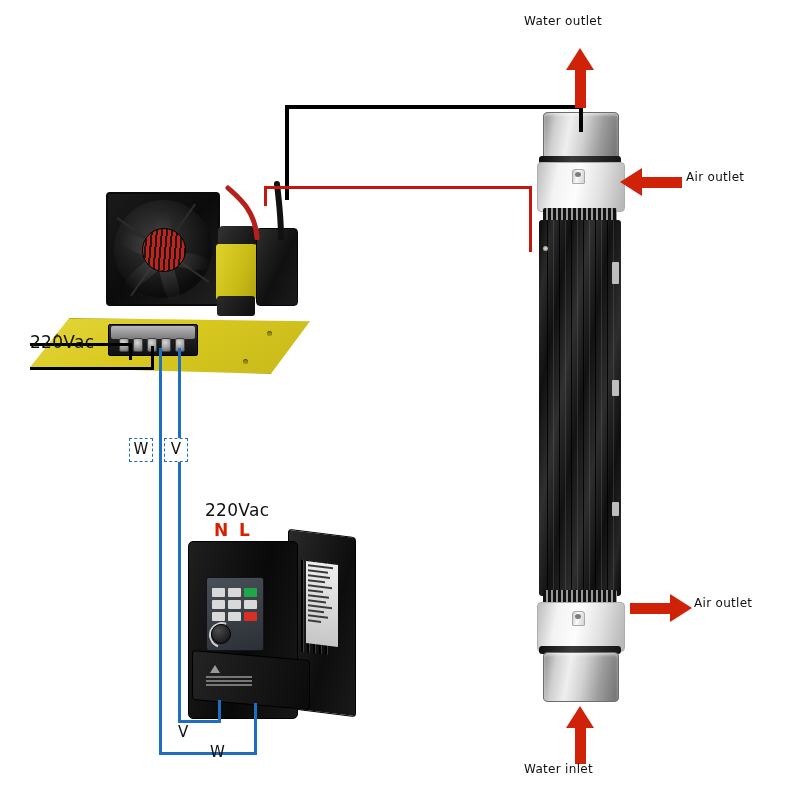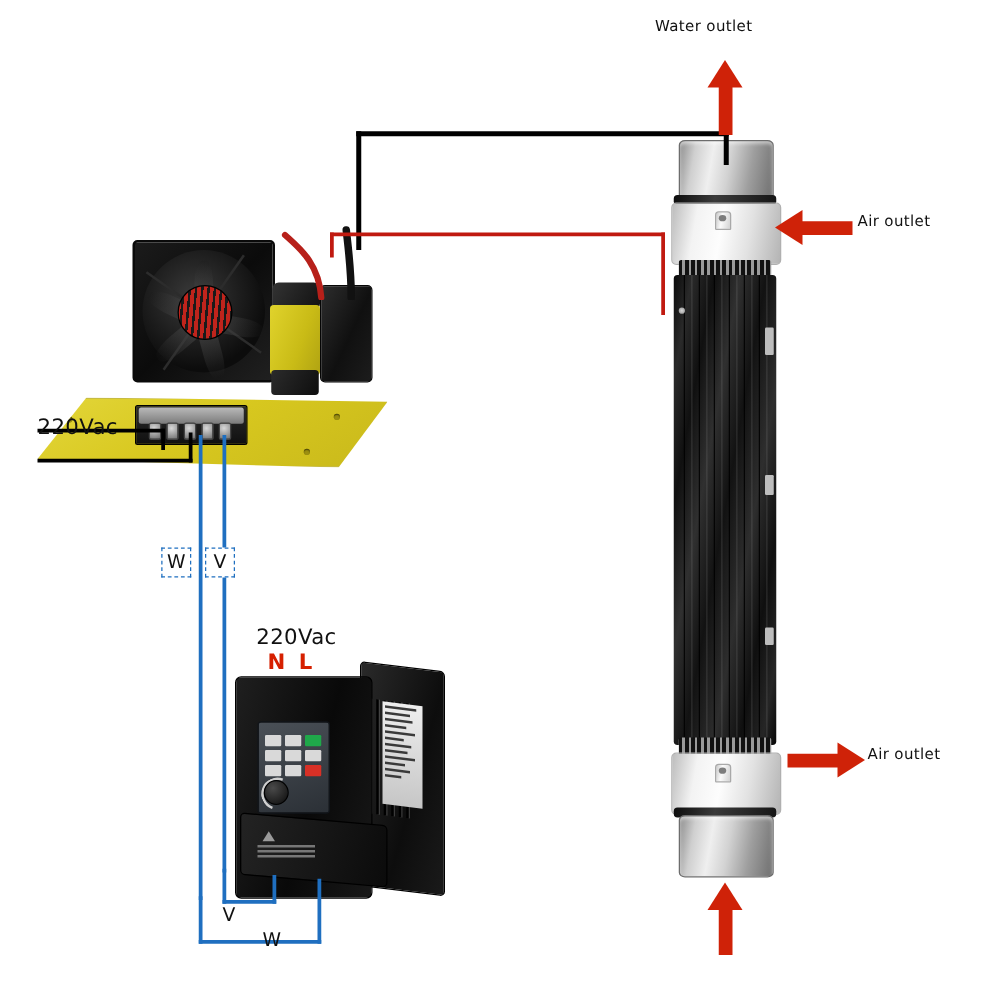--- a/index.html
+++ b/index.html
@@ -285,20 +285,21 @@
   </div>
 
   <div class="arw" style="left:566px;top:706px;width:28px;height:58px;">
     <div class="shaft" style="left:9px;top:16px;width:11px;height:42px;"></div>
     <div class="head" style="left:0;top:0;border-left:14px solid transparent;border-right:14px solid transparent;border-bottom:22px solid #cf2208;"></div>
   </div>
 
   <div class="lbl big" style="left:524px;top:14px;">Water outlet</div>
   <div class="lbl big" style="left:686px;top:170px;">Air outlet</div>
   <div class="lbl big" style="left:694px;top:596px;">Air outlet</div>
+  <div class="lbl big" style="left:524px;top:762px;">Water inlet</div>
 
   <div class="lbl mid" style="left:30px;top:332px;">220Vac</div>
 
   <div class="dashbox" style="left:129px;top:438px;width:22px;height:22px;">W</div>
   <div class="dashbox" style="left:164px;top:438px;width:22px;height:22px;">V</div>
 
   <div class="lbl mid" style="left:205px;top:500px;">220Vac</div>
   <div class="lbl mid red" style="left:214px;top:520px;">N</div>
   <div class="lbl mid red" style="left:239px;top:520px;">L</div>
 

